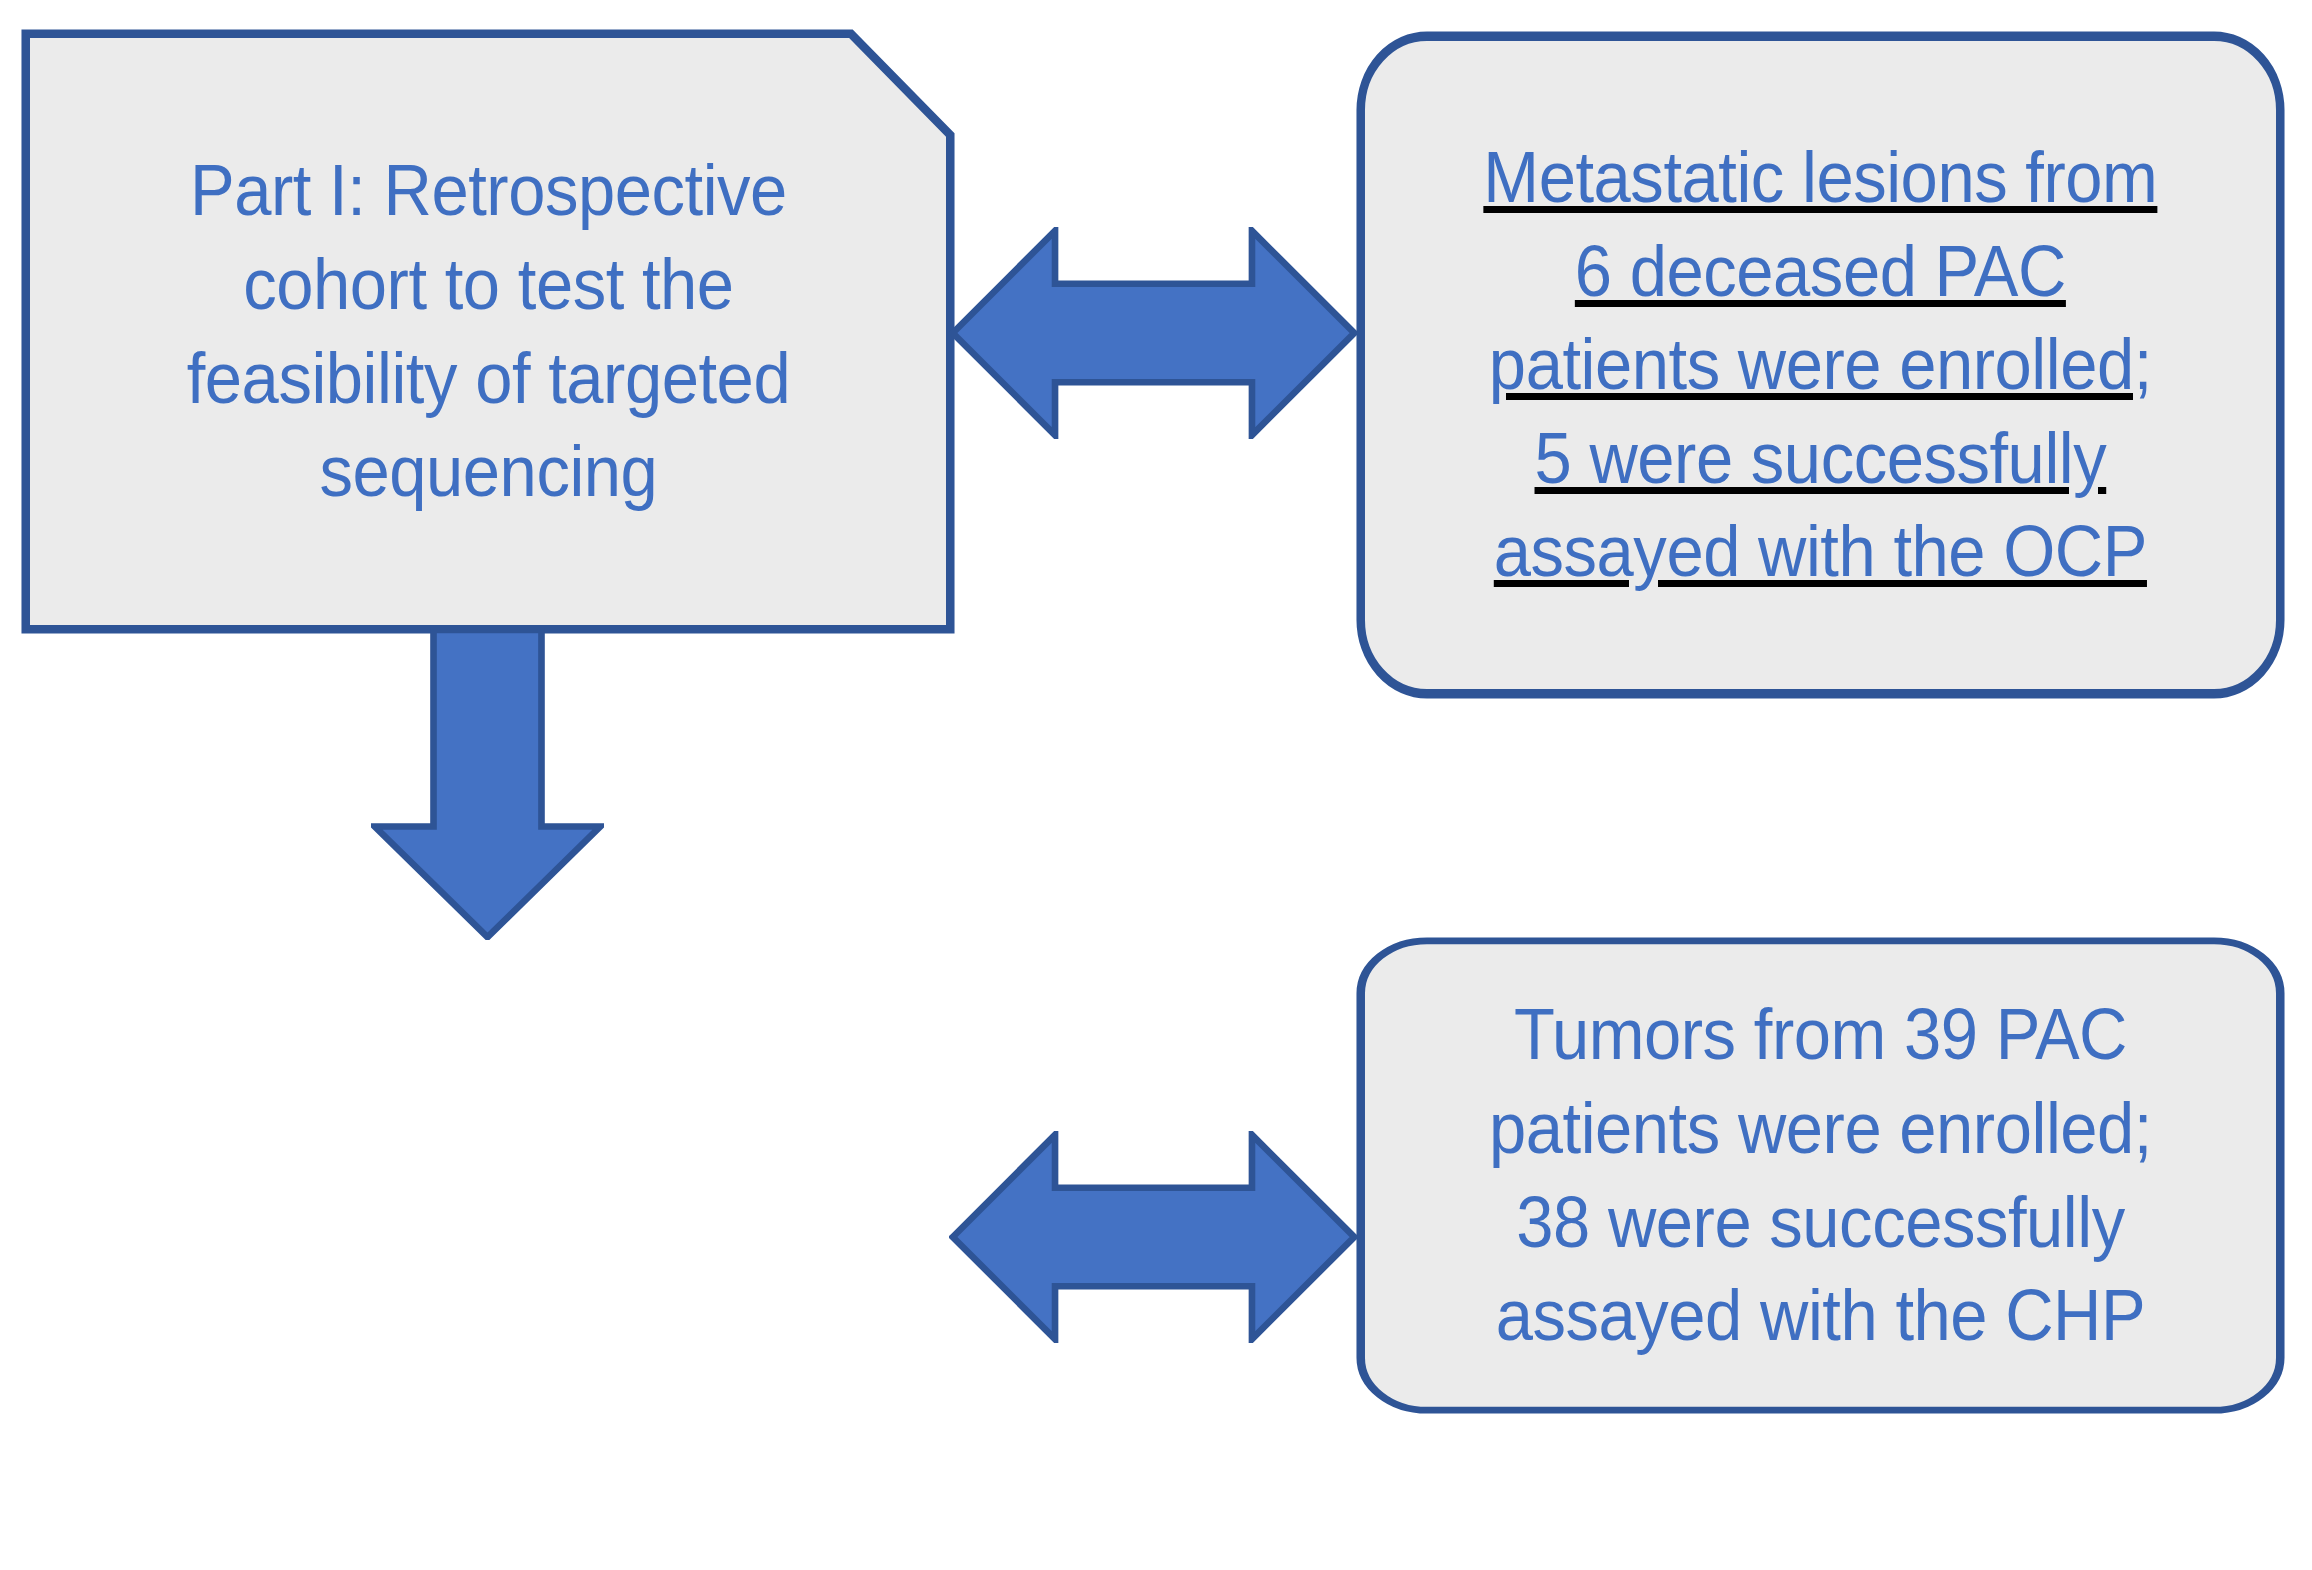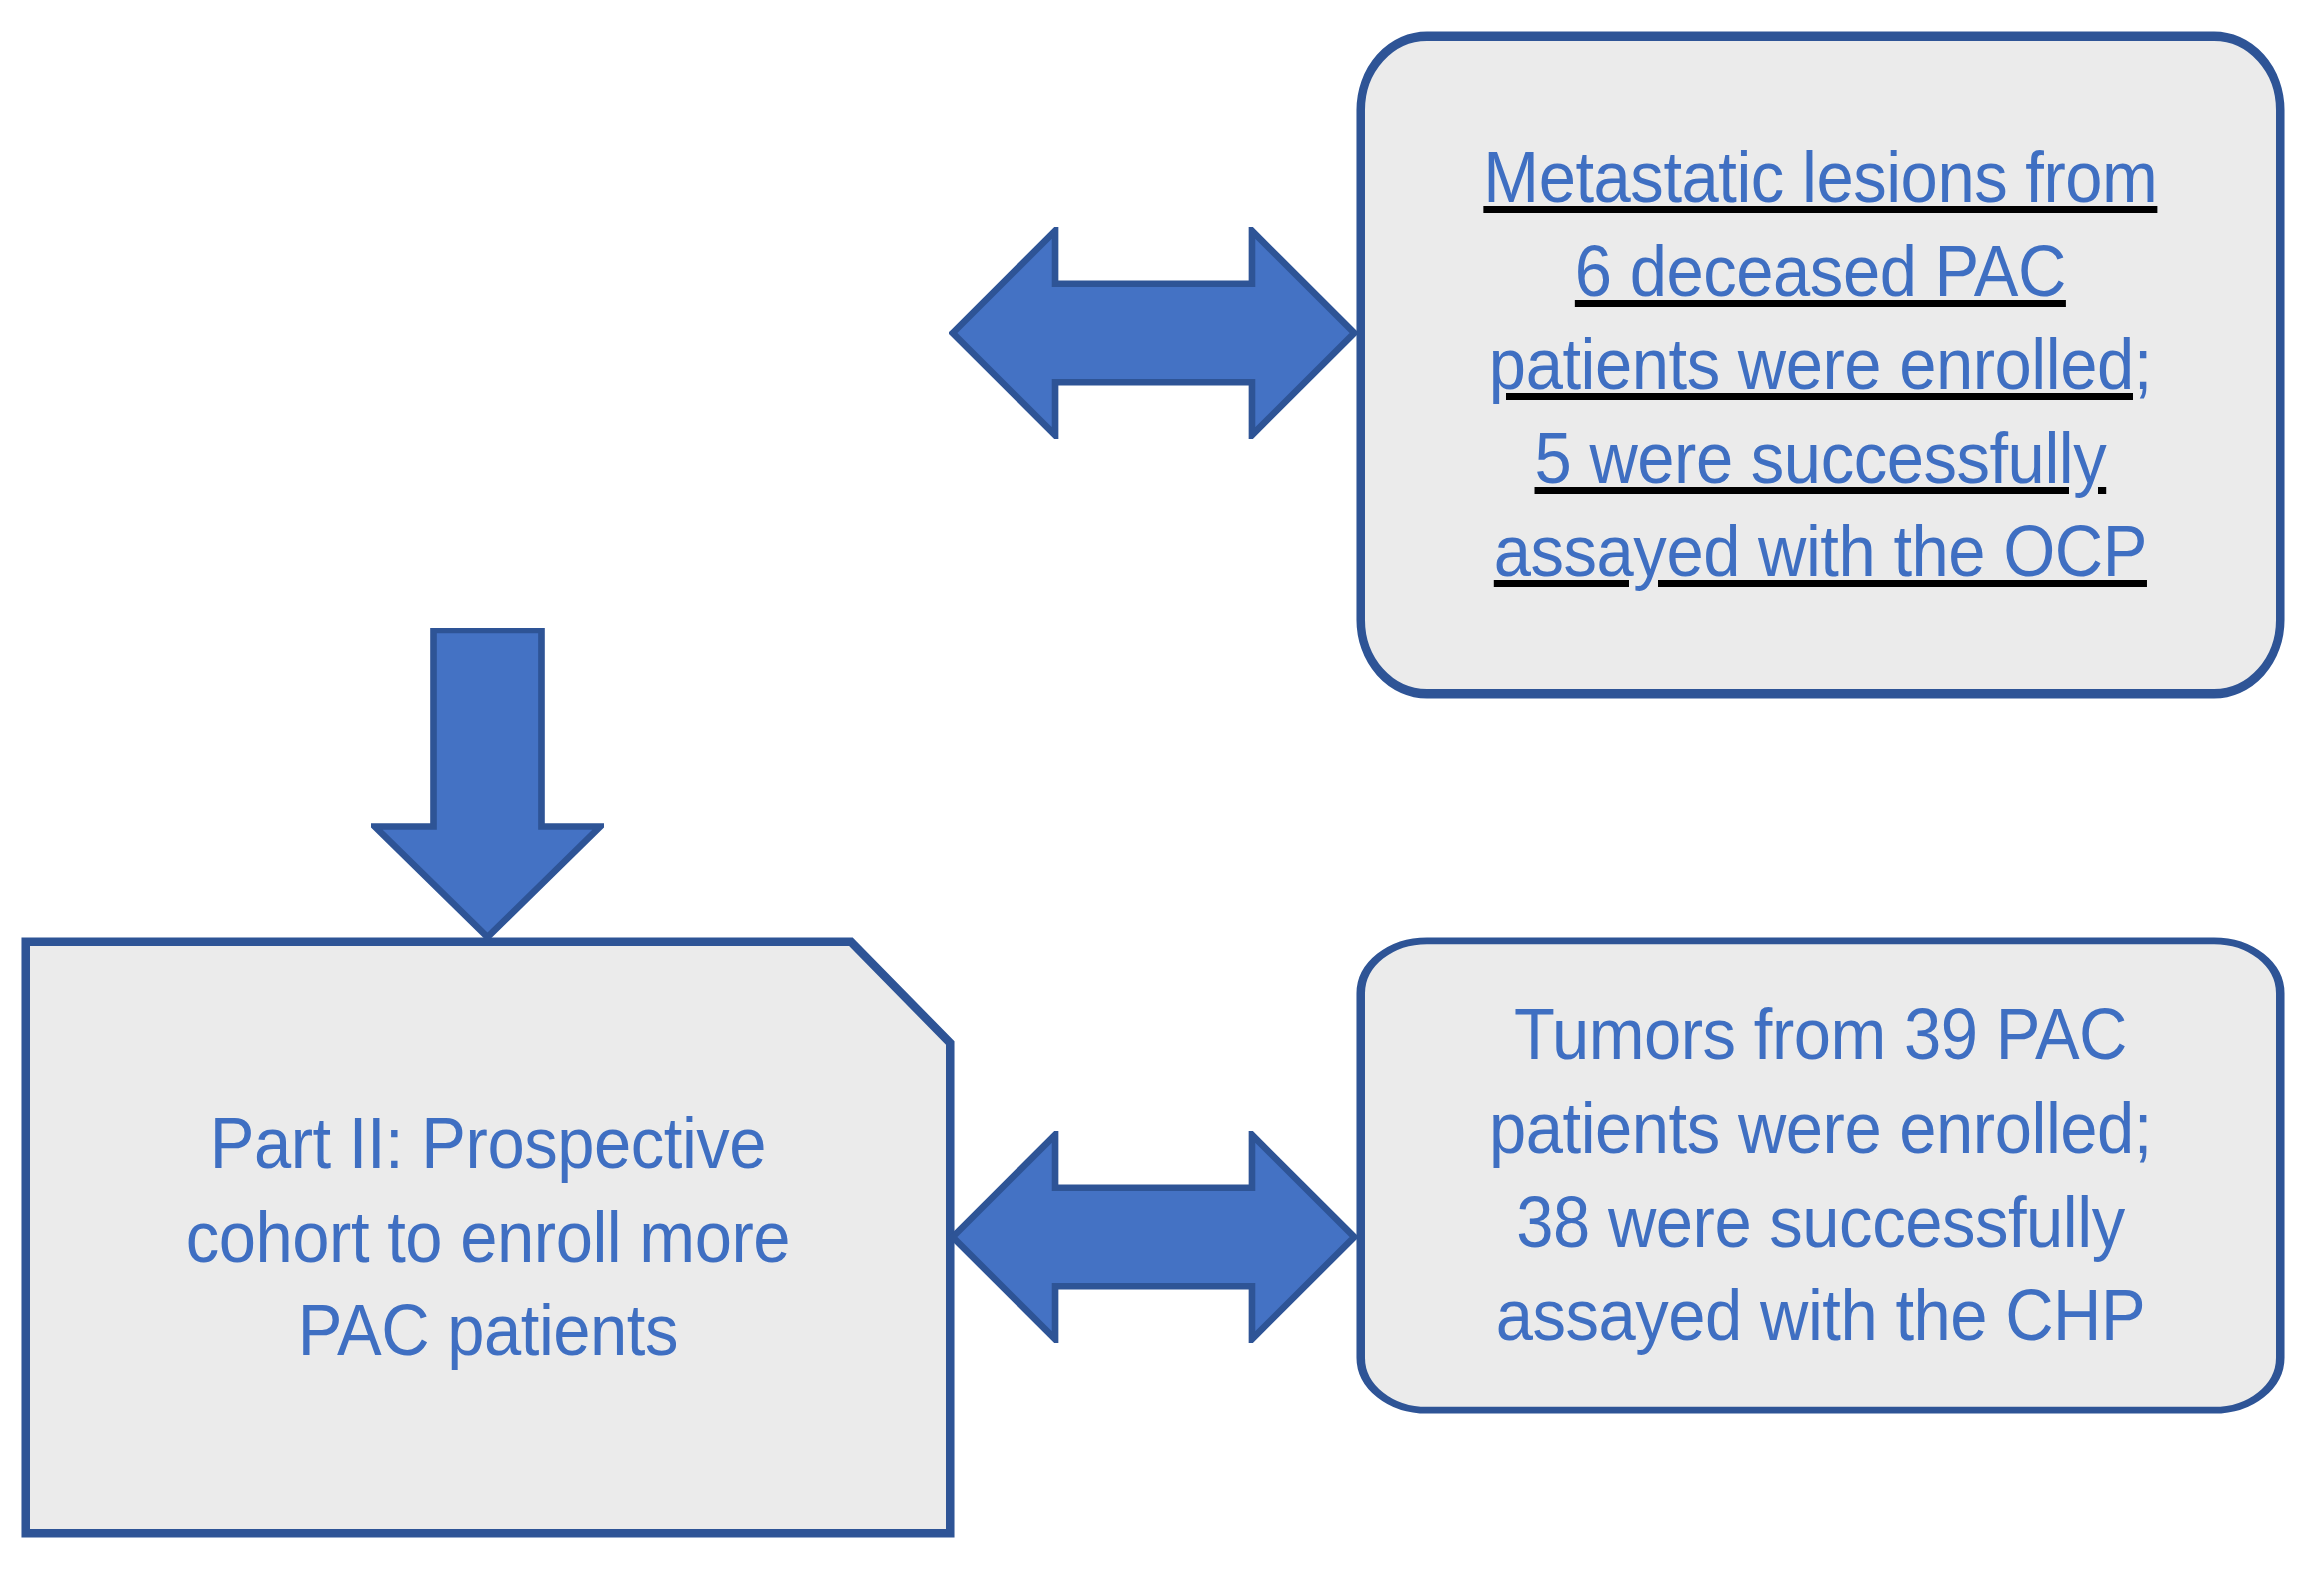--- a/index.html
+++ b/index.html
@@ -69,40 +69,41 @@
 
   #arrow-h-top    { left: 949px; top: 227px;  width: 409px; height: 212px; }
   #arrow-h-bottom { left: 949px; top: 1131px; width: 409px; height: 212px; }
   #arrow-v-down   { left: 371px;  top: 628px;  width: 233px; height: 312px; }
 </style>
 </head>
 <body>
 
 <div id="canvas">
 
+  <div class="node" id="node-part1">
+    <svg class="node-svg" viewBox="0 0 987 639" preserveAspectRatio="none">
+      <polygon points="5,5 877,5 982,112 982,634 5,634" fill="#EBEBEB" stroke="#2E5496" stroke-width="9" stroke-linejoin="miter"></polygon>
+    </svg>
+    <div class="node-label">Part I: Retrospective
+cohort to test the
+feasibility of targeted
+sequencing</div>
+  </div>
 
   <div class="node" id="node-result1">
     <svg class="node-svg" viewBox="0 0 982 634" preserveAspectRatio="none">
       <rect x="5" y="5" width="972" height="624" rx="70" ry="70" fill="#EBEBEB" stroke="#2E5496" stroke-width="9"></rect>
     </svg>
     <div class="node-label">Metastatic lesions from
 6 deceased PAC
 patients were enrolled;
 5 were successfully
 assayed with the OCP</div>
   </div>
 
-  <div class="node" id="node-part2">
-    <svg class="node-svg" viewBox="0 0 987 635" preserveAspectRatio="none">
-      <polygon points="5,5 877,5 982,112 982,630 5,630" fill="#EBEBEB" stroke="#2E5496" stroke-width="9" stroke-linejoin="miter"></polygon>
-    </svg>
-    <div class="node-label">Part II: Prospective
-cohort to enroll more
-PAC patients</div>
-  </div>
 
   <div class="node" id="node-result2">
     <svg class="node-svg" viewBox="0 0 982 635" preserveAspectRatio="none">
       <rect x="5" y="5" width="972" height="625" rx="70" ry="70" fill="#EBEBEB" stroke="#2E5496" stroke-width="9"></rect>
     </svg>
     <div class="node-label">Tumors from 39 PAC
 patients were enrolled;
 38 were successfully
 assayed with the CHP</div>
   </div>

